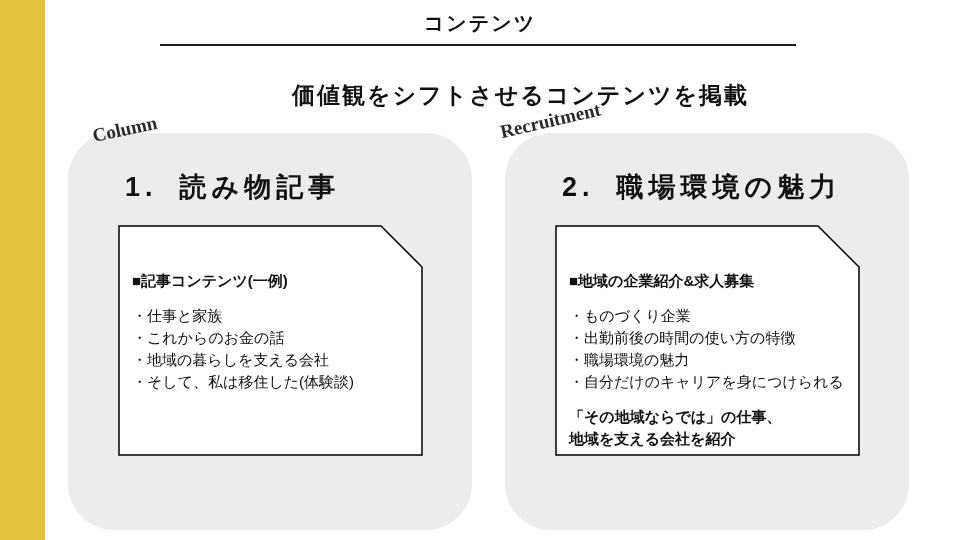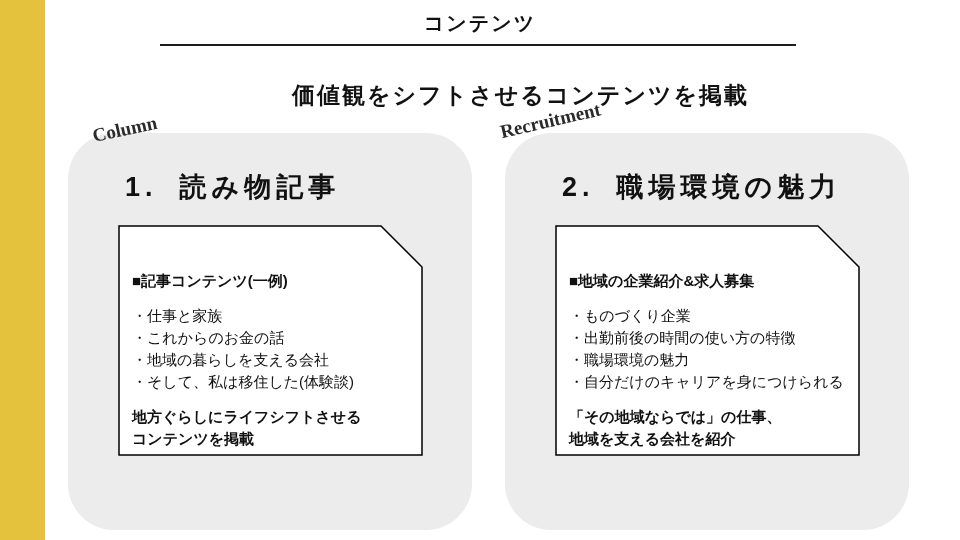--- a/index.html
+++ b/index.html
@@ -126,24 +126,20 @@
         <polygon points="1,1 263,1 304,42 304,230 1,230" fill="#ffffff" stroke="#000000" stroke-width="1.5"></polygon>
       </svg>
       <div class="note-content">
         <div class="note-header">■記事コンテンツ(一例)</div>
         <div class="note-bullets">
           <div class="note-line">・仕事と家族</div>
           <div class="note-line">・これからのお金の話</div>
           <div class="note-line">・地域の暮らしを支える会社</div>
           <div class="note-line">・そして、私は移住した(体験談)</div>
         </div>
-        <div class="note-footer">
-          <div class="note-line">地方ぐらしにライフシフトさせる</div>
-          <div class="note-line">コンテンツを掲載</div>
-        </div>
       </div>
     </div>
   </section>
 
   <section class="card card-right" style="background: rgb(236, 236, 236);">
     <div class="hand-tag hand-tag-right">Recruitment</div>
     <div class="card-heading">
       <span>2.</span>
       <span>職場環境の魅力</span>
     </div>

